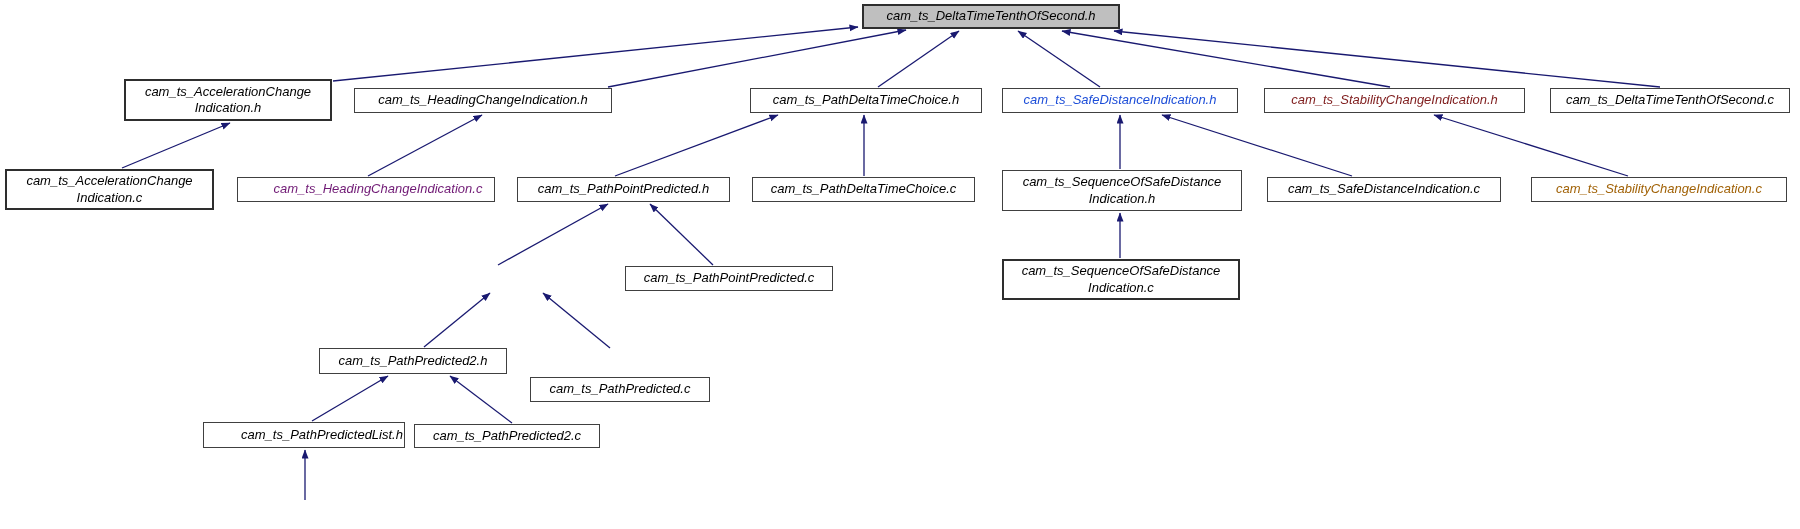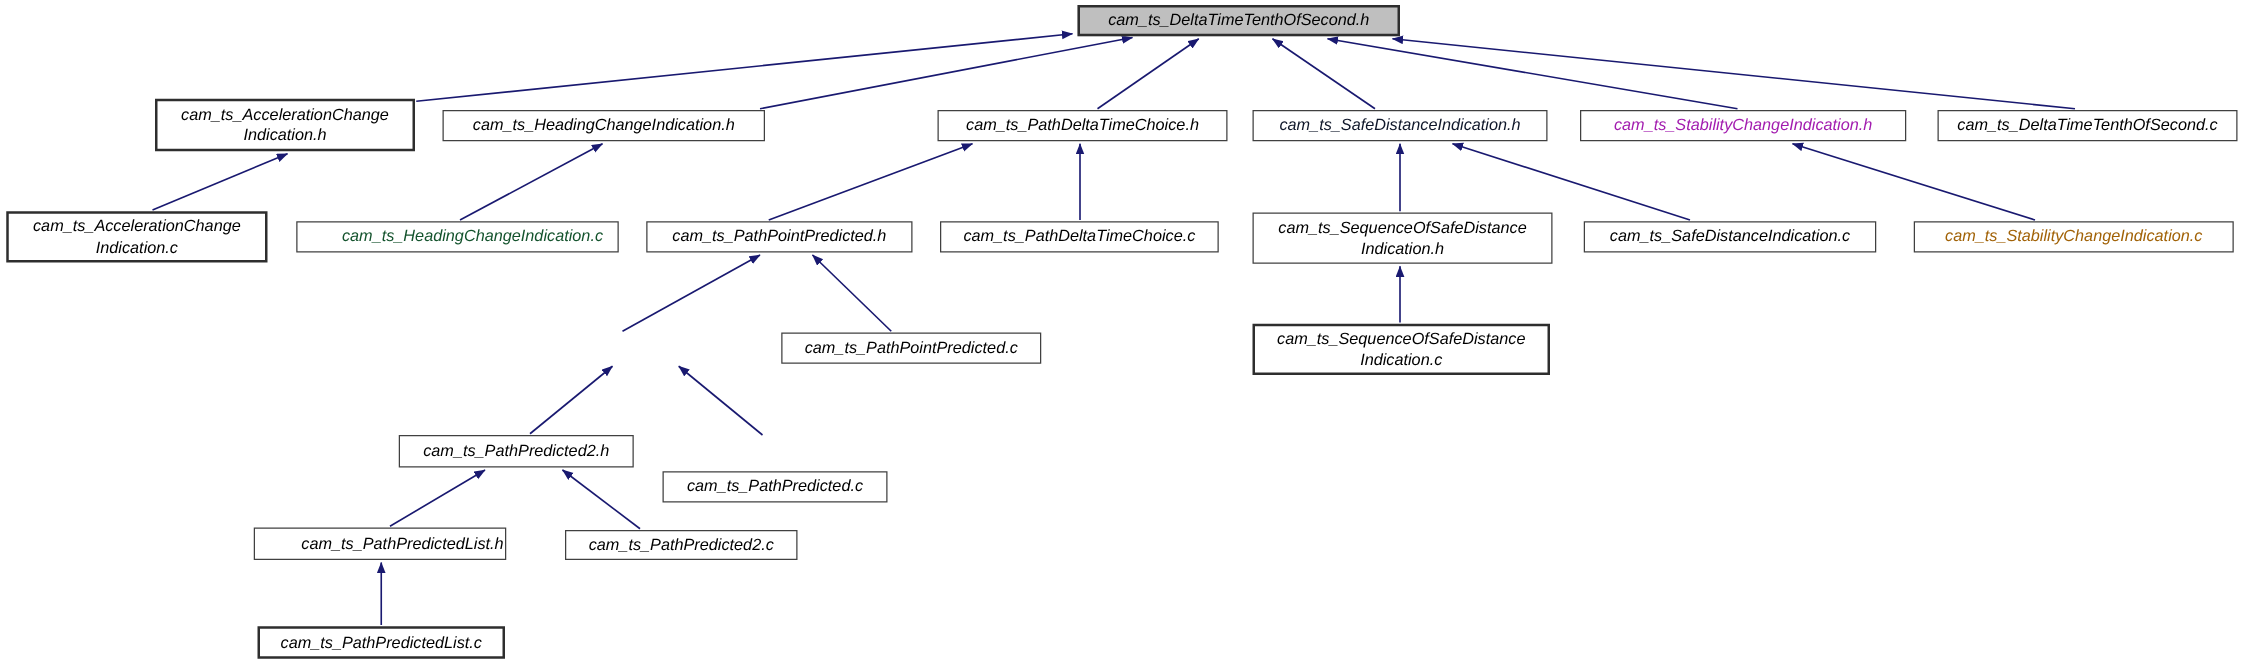--- a/index.html
+++ b/index.html
@@ -59,34 +59,34 @@
     <div class="node" style="left: 124px; top: 79px; width: 208px; height: 42px; background: rgb(255, 255, 255); border: 2px solid rgb(46, 46, 46); color: rgb(0, 0, 0);">
       <span class="nl">cam_ts_AccelerationChange</span>
       <span class="nl">Indication.h</span>
     </div>
     <div class="node" style="left: 354px; top: 88px; width: 258px; height: 25px; background: rgb(255, 255, 255); border: 1px solid rgb(64, 64, 64); color: rgb(0, 0, 0);">
       <span class="nl">cam_ts_HeadingChangeIndication.h</span>
     </div>
     <div class="node" style="left: 750px; top: 88px; width: 232px; height: 25px; background: rgb(255, 255, 255); border: 1px solid rgb(64, 64, 64); color: rgb(0, 0, 0); text-align: center;">
       <span class="nl">cam_ts_PathDeltaTimeChoice.h</span>
     </div>
-    <div class="node" style="left: 1002px; top: 88px; width: 236px; height: 25px; background: rgb(255, 255, 255); border: 1px solid rgb(64, 64, 64); color: #0f172a;">
+    <div class="node" style="left: 1002px; top: 88px; width: 236px; height: 25px; background: rgb(255, 255, 255); border: 1px solid rgb(64, 64, 64); color: #1d4ed8;">
       <span class="nl">cam_ts_SafeDistanceIndication.h</span>
     </div>
-    <div class="node" style="left: 1264px; top: 88px; width: 261px; height: 25px; background: rgb(255, 255, 255); border: 1px solid rgb(64, 64, 64); color: #a21caf;">
+    <div class="node" style="left: 1264px; top: 88px; width: 261px; height: 25px; background: rgb(255, 255, 255); border: 1px solid rgb(64, 64, 64); color: #7f1d1d;">
       <span class="nl">cam_ts_StabilityChangeIndication.h</span>
     </div>
     <div class="node" style="left: 1550px; top: 88px; width: 240px; height: 25px; background: rgb(255, 255, 255); border: 1px solid rgb(64, 64, 64); color: rgb(0, 0, 0);">
       <span class="nl">cam_ts_DeltaTimeTenthOfSecond.c</span>
     </div>
     <div class="node" style="left: 5px; top: 169px; width: 209px; height: 41px; background: rgb(255, 255, 255); border: 2px solid rgb(46, 46, 46); color: rgb(0, 0, 0);">
       <span class="nl">cam_ts_AccelerationChange</span>
       <span class="nl">Indication.c</span>
     </div>
-    <div class="node" style="left: 237px; top: 177px; width: 258px; height: 25px; background: rgb(255, 255, 255); border: 1px solid rgb(64, 64, 64); color: #14532d; padding-left: 24px;">
+    <div class="node" style="left: 237px; top: 177px; width: 258px; height: 25px; background: rgb(255, 255, 255); border: 1px solid rgb(64, 64, 64); color: #701a75; padding-left: 24px;">
       <span class="nl">cam_ts_HeadingChangeIndication.c</span>
     </div>
     <div class="node" style="left: 517px; top: 177px; width: 213px; height: 25px; background: rgb(255, 255, 255); border: 1px solid rgb(64, 64, 64); color: rgb(0, 0, 0);">
       <span class="nl">cam_ts_PathPointPredicted.h</span>
     </div>
     <div class="node" style="left: 752px; top: 177px; width: 223px; height: 25px; background: rgb(255, 255, 255); border: 1px solid rgb(64, 64, 64); color: rgb(0, 0, 0);">
       <span class="nl">cam_ts_PathDeltaTimeChoice.c</span>
     </div>
     <div class="node" style="left: 1002px; top: 170px; width: 240px; height: 41px; background: rgb(255, 255, 255); border: 1px solid rgb(64, 64, 64); color: rgb(0, 0, 0);">
       <span class="nl">cam_ts_SequenceOfSafeDistance</span>
@@ -107,19 +107,16 @@
     </div>
     <div class="node" style="left: 319px; top: 348px; width: 188px; height: 26px; background: rgb(255, 255, 255); border: 1px solid rgb(64, 64, 64); color: rgb(0, 0, 0);">
       <span class="nl">cam_ts_PathPredicted2.h</span>
     </div>
     <div class="node" style="left: 530px; top: 349px; width: 180px; height: 25px; background: rgb(255, 255, 255); border: 1px solid rgb(64, 64, 64); color: rgb(0, 0, 0); margin-top: 28px;">
       <span class="nl">cam_ts_PathPredicted.c</span>
     </div>
     <div class="node" style="left: 203px; top: 422px; width: 202px; height: 26px; background: rgb(255, 255, 255); border: 1px solid rgb(64, 64, 64); color: rgb(0, 0, 0); padding-left: 36px;">
       <span class="nl">cam_ts_PathPredictedList.h</span>
     </div>
-    <div class="node" style="left: 452px; top: 424px; width: 186px; height: 24px; background: rgb(255, 255, 255); border: 1px solid rgb(64, 64, 64); color: rgb(0, 0, 0);">
+    <div class="node" style="left: 414px; top: 424px; width: 186px; height: 24px; background: rgb(255, 255, 255); border: 1px solid rgb(64, 64, 64); color: rgb(0, 0, 0);">
       <span class="nl">cam_ts_PathPredicted2.c</span>
-    </div>
-    <div class="node" style="left: 206px; top: 501px; width: 198px; height: 26px; background: rgb(255, 255, 255); border: 2px solid rgb(46, 46, 46); color: rgb(0, 0, 0);">
-      <span class="nl">cam_ts_PathPredictedList.c</span>
     </div>
   </div>
 
 </body></html>

